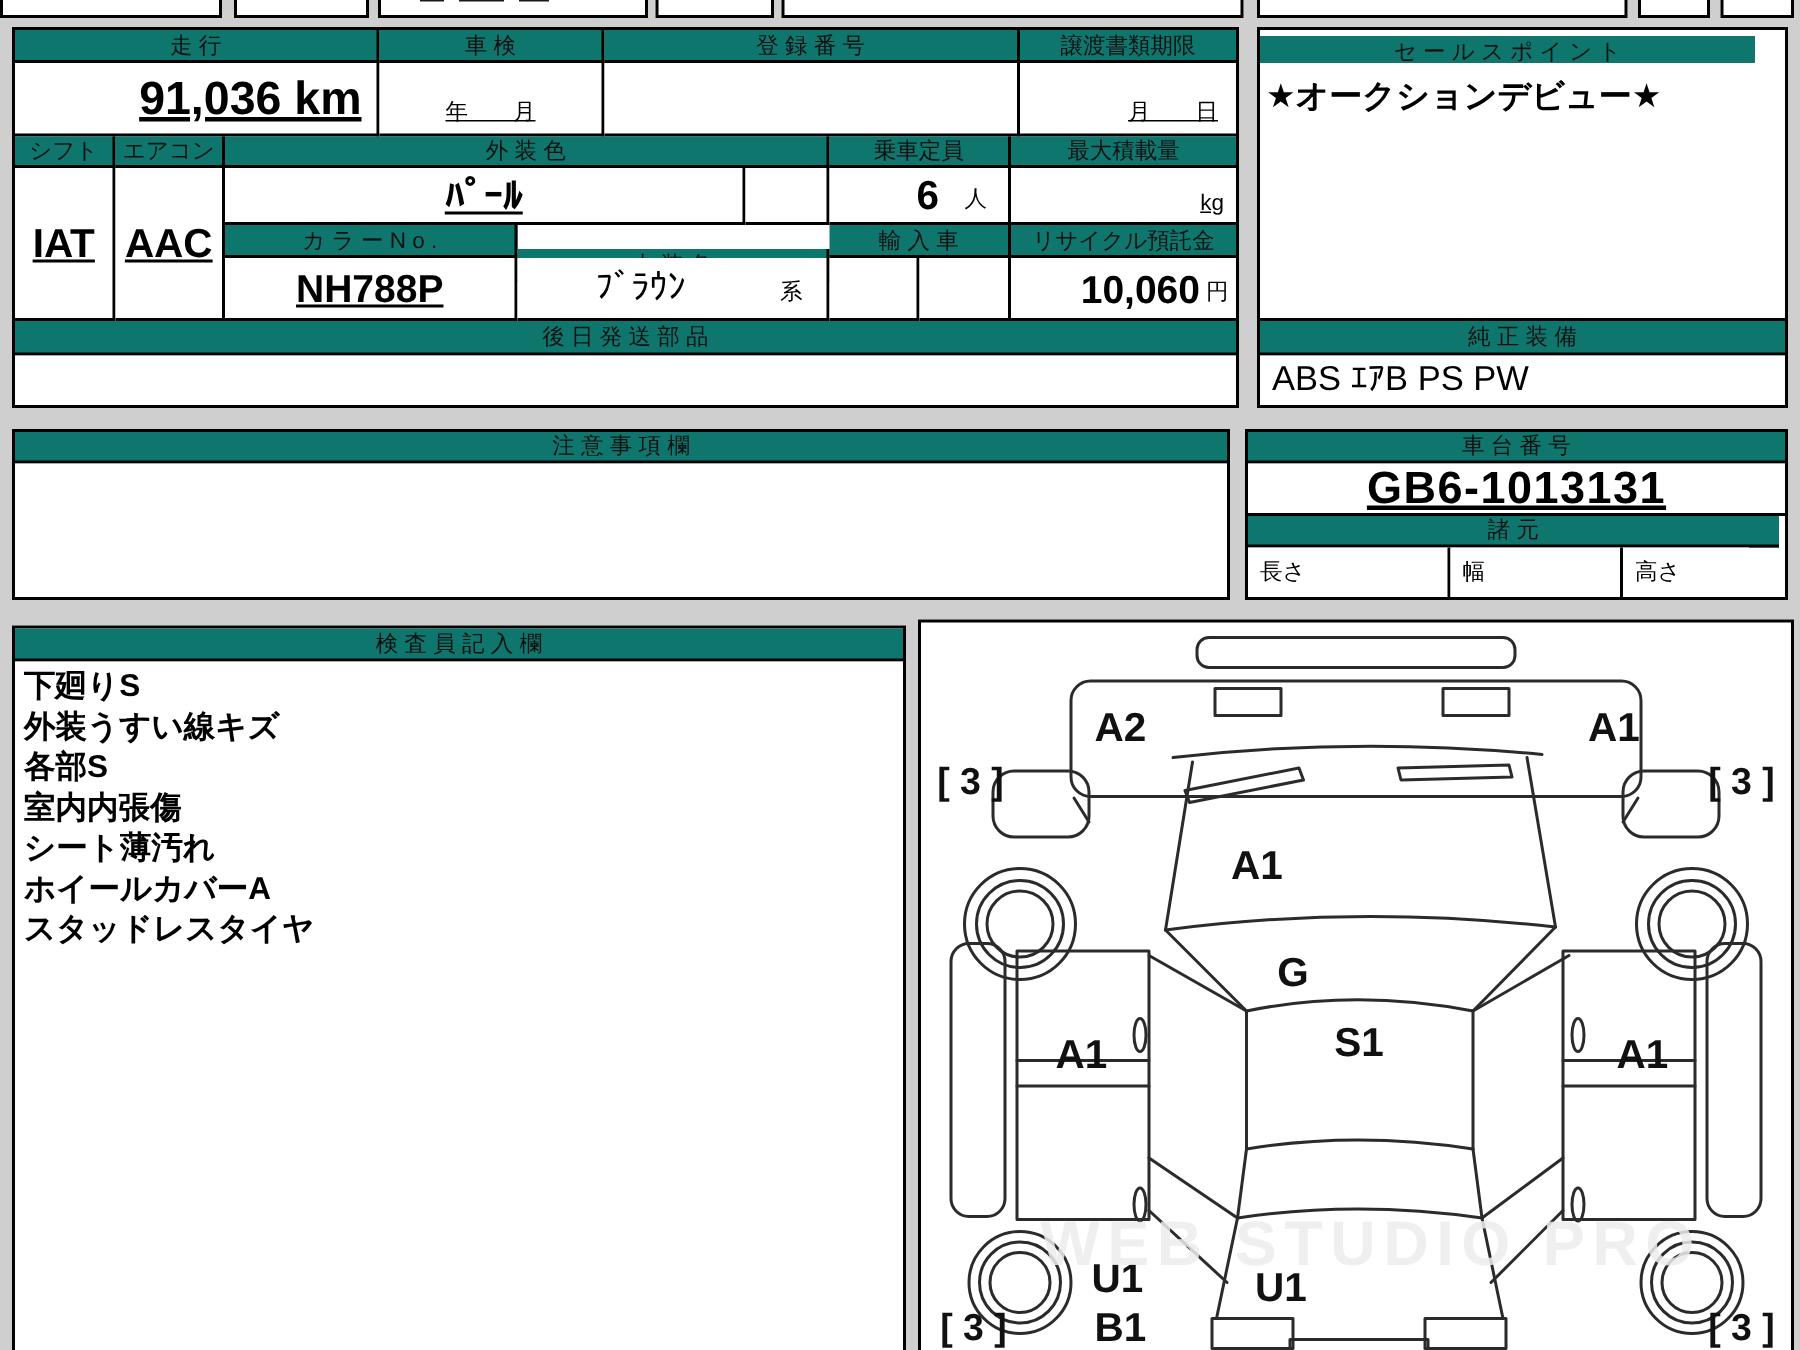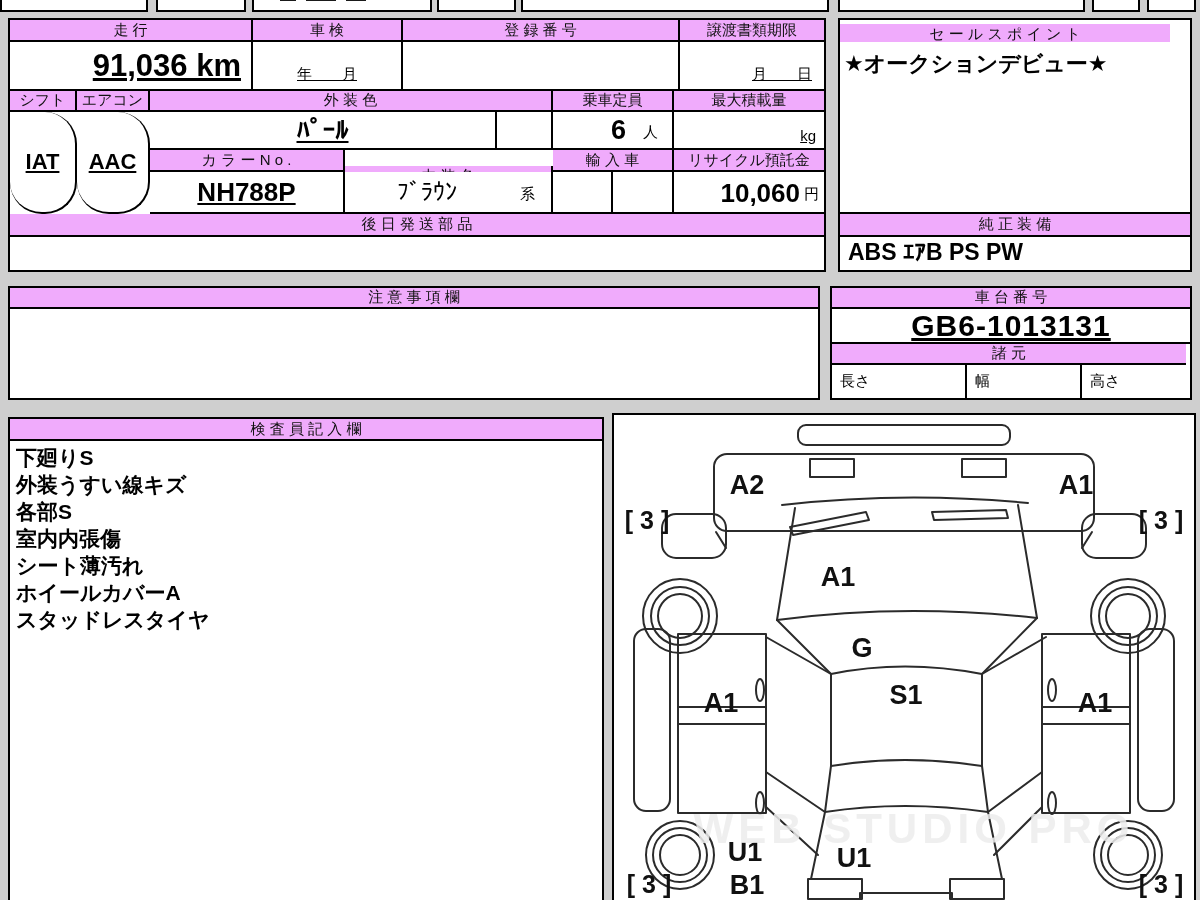--- a/index.html
+++ b/index.html
@@ -4,26 +4,26 @@
 <style>
   html,body{margin:0;padding:0;}
   body{
     width:1200px;height:900px;position:relative;overflow:hidden;
     background:#cfcfcf;
     font-family:"Liberation Sans","DejaVu Sans",sans-serif;
     color:#000;
   }
   .box{position:absolute;background:#fff;border:2px solid #000;box-sizing:border-box;}
   .cell{position:absolute;background:#fff;box-sizing:border-box;overflow:hidden;}
-  .hdr{background:#f0abfc;display:flex;align-items:center;justify-content:center;
+  .hdr{background:#0f766e;display:flex;align-items:center;justify-content:center;
        font-size:15px;color:#111;white-space:nowrap;text-align:right;}
   .br{border-right:2px solid #000;}
   .bb{border-bottom:2px solid #000;}
   .val{display:flex;align-items:center;justify-content:center;font-weight:bold;text-decoration:underline;}
-  .big{font-size:22px;font-weight:bold;letter-spacing:0;border-radius:32px;}
+  .big{font-size:27px;font-weight:bold;letter-spacing:0;}
   .right{justify-content:flex-end;}
   .bottom{align-items:flex-end;}
   .small-txt{font-size:15px;font-weight:normal;}
   .mark{position:absolute;background:#1a1a1a;}
   .topcell{position:absolute;top:-10px;height:22px;background:#fff;
            border:2px solid #000;box-sizing:border-box;}
   .insp-item{font-size:21px;font-weight:bold;line-height:27px;white-space:nowrap;}
   svg text{font-family:"Liberation Sans","DejaVu Sans",sans-serif;}
 </style>
 </head>
@@ -96,21 +96,21 @@
   </div>
 
   <div class="cell hdr bb" style="left:0;top:194px;width:814px;height:23px">後 日 発 送 部 品</div>
   <div class="cell" style="left:0;top:217px;width:814px;height:33px"></div>
 </div>
 
 <div class="box" style="left:838px;top:18px;width:354px;height:254px">
   <div class="cell hdr bb" style="left:0;top:4px;width:330px;height:22px">セ ー ル ス ポ イ ン ト</div>
   <div class="cell bb" style="left:0;top:22px;width:350px;height:172px;font-size:22px;font-weight:bold;padding:7px 4px;white-space:nowrap">★オークションデビュー★</div>
   <div class="cell hdr bb" style="left:0;top:194px;width:350px;height:23px">純 正 装 備</div>
-  <div class="cell" style="left:0;top:217px;width:350px;height:33px;font-size:23px;font-weight:bold;padding:2px 8px">ABS ｴｱB PS PW</div>
+  <div class="cell" style="left:0;top:217px;width:350px;height:33px;font-size:23px;font-weight:normal;padding:2px 8px">ABS ｴｱB PS PW</div>
 </div>
 
 <div class="box" style="left:8px;top:286px;width:812px;height:114px">
   <div class="cell hdr bb" style="left:0;top:0;width:808px;height:21px">注 意 事 項 欄</div>
   <div class="cell" style="left:0;top:21px;width:808px;height:89px"></div>
 </div>
 
 <div class="box" style="left:830px;top:286px;width:362px;height:114px">
   <div class="cell hdr bb" style="left:0;top:0;width:358px;height:21px">車 台 番 号</div>
   <div class="cell val bb" style="left:0;top:21px;width:358px;height:35px;font-size:30px;letter-spacing:1px">GB6-1013131</div>

